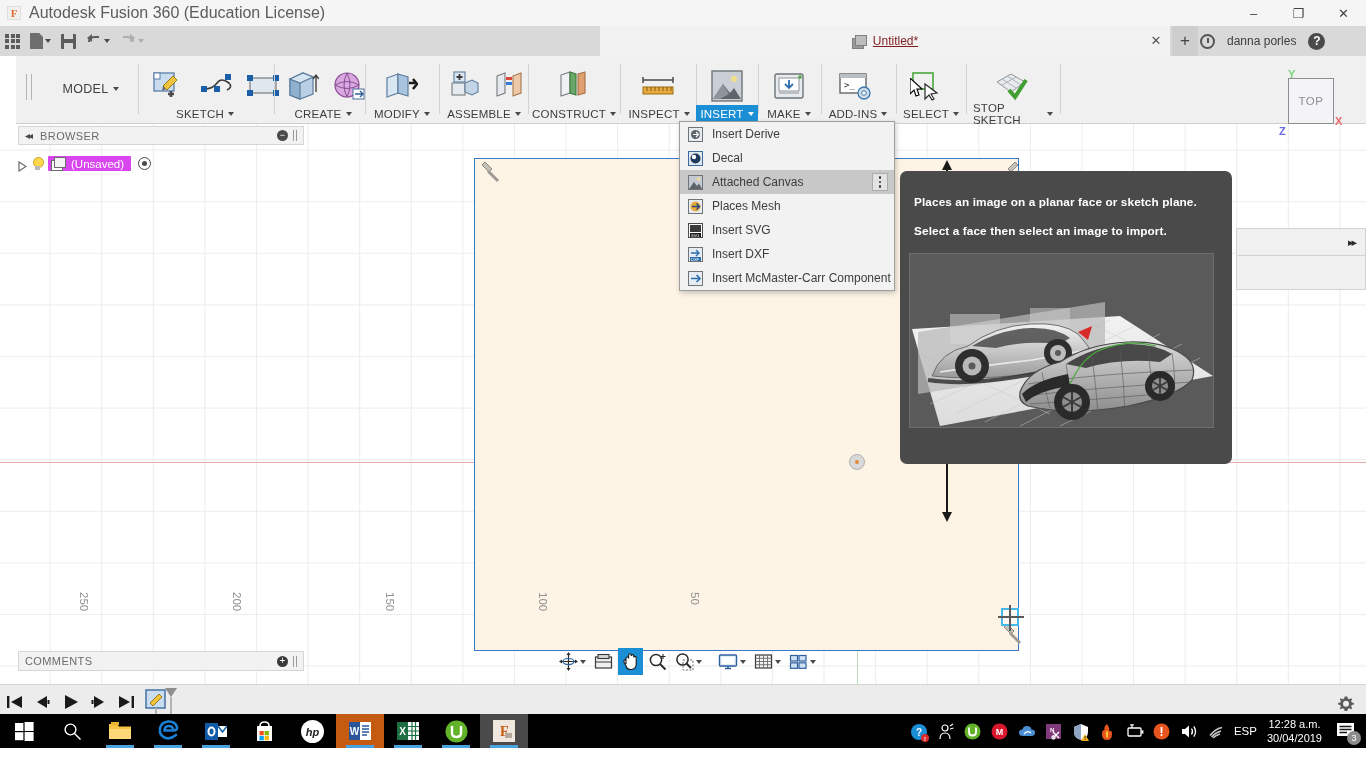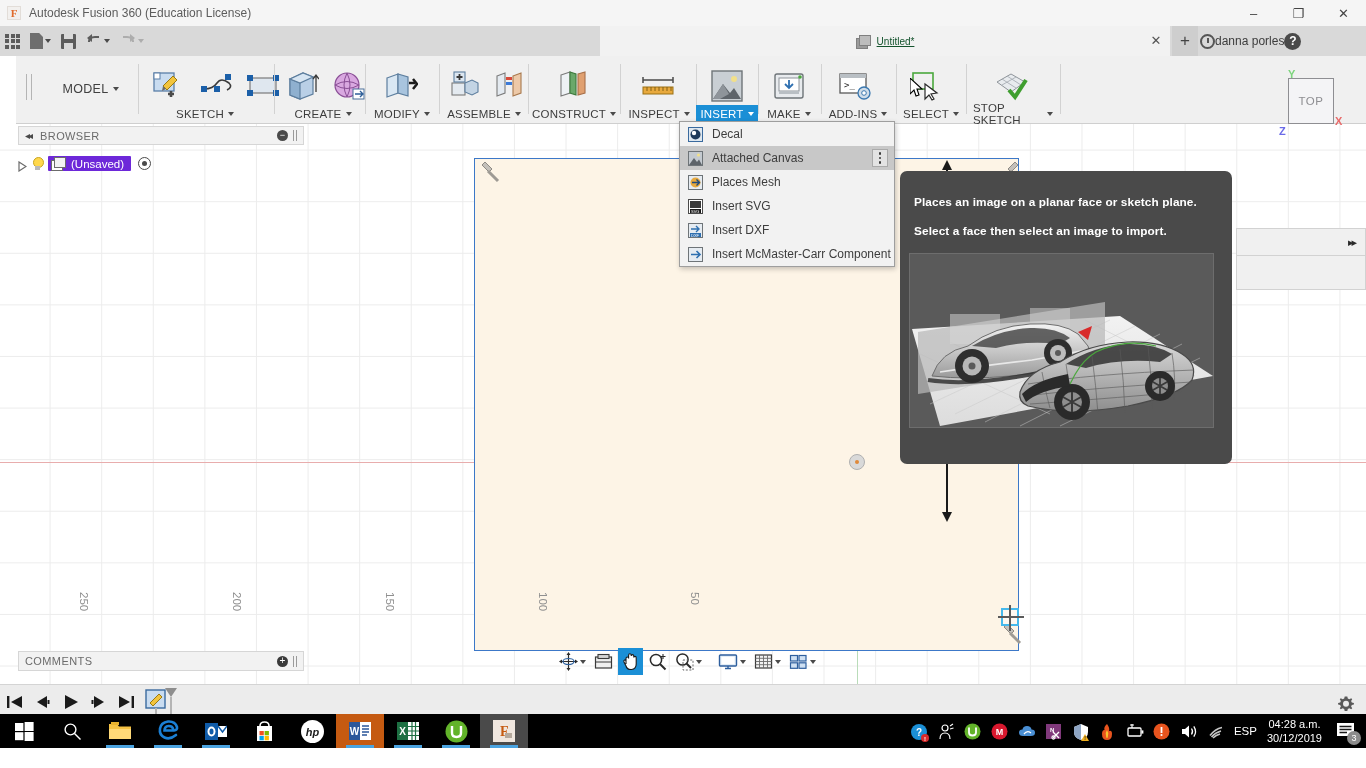--- a/index.html
+++ b/index.html
@@ -16,38 +16,38 @@
     background: #f5f5f5; display: flex; align-items: center;
   }
   .tb-logo {
     width: 14px; height: 14px; margin-left: 7px; margin-right: 8px;
     background: #f2f0ee; border: 1px solid #e2ddd8;
     color: #e06a2b; font-size: 11px; font-weight: bold;
     font-family: "Liberation Serif", serif;
     display: flex; align-items: center; justify-content: center;
     line-height: 1;
   }
-  .tb-title { font-size: 12px; color: #5c5c5c; }
+  .tb-title { font-size: 16px; color: #5c5c5c; }
   .tb-btns { margin-left: auto; display: flex; height: 26px; }
   .tb-btn {
     width: 45px; height: 26px; display: flex; align-items: center;
     justify-content: center; color: #444; font-size: 13px;
   }
 
   
   .tabstrip {
     position: absolute; left: 0; top: 26px; width: 1366px; height: 30px;
     background: #d9d9d9; display: flex; align-items: stretch;
   }
   .tab-doc {
     position: absolute; left: 600px; top: 0; width: 570px; height: 30px;
     background: #f2f2f2; display: flex; align-items: center;
     justify-content: center; gap: 7px;
   }
-  .tab-doc-label { font-size: 10px; color: #14532d; text-decoration: underline; }
+  .tab-doc-label { font-size: 12px; color: #7f1d1d; text-decoration: underline; }
   .cube-ico {
     width: 14px; height: 13px; position: relative; display: inline-block;
   }
   .cube-ico::before {
     content: ''; position: absolute; left: 0; top: 3px;
     width: 10px; height: 9px; background: #9b9b9b;
     border: 1px solid #808080;
   }
   .cube-ico::after {
     content: ''; position: absolute; left: 3px; top: 0;
@@ -58,21 +58,21 @@
     position: absolute; left: 1148px; top: 6px; width: 16px; height: 16px;
     color: #555; font-size: 13px; display: flex;
     align-items: center; justify-content: center;
   }
   .tab-plus {
     position: absolute; left: 1172px; top: 0; width: 26px; height: 30px;
     background: #cecece; color: #444; font-size: 17px; font-weight: 300;
     display: flex; align-items: center; justify-content: center;
   }
   .tab-right { position: absolute; left: 1200px; top: 0; height: 30px;
-    display: flex; align-items: center; gap: 0; }
+    display: flex; align-items: center; gap: 12px; }
   .circ-ico {
     width: 15px; height: 15px; border-radius: 50%;
     border: 2px solid #555; position: relative;
   }
   .circ-ico::after {
     content: ''; position: absolute; left: 5px; top: 2px;
     width: 1.5px; height: 5px; background: #555;
   }
   .username { font-size: 12px; color: #3d3d3d; }
   .help-ico {
@@ -181,21 +181,21 @@
   .tri-outline { width: 9px; height: 11px; position: relative; }
   .bulb {
     width: 13px; height: 14px; position: relative;
   }
   .bulb::before { content:''; position:absolute; left:2px; top:0;
     width:9px; height:9px; border-radius:50%; background:#ffd84d;
     border:1px solid #c9a520; }
   .bulb::after { content:''; position:absolute; left:4px; top:9px;
     width:5px; height:4px; background:#b9b9b9; }
   .brw-chip {
-    display: flex; align-items: center; gap: 6px; background: #6d28d9;
+    display: flex; align-items: center; gap: 6px; background: #d946ef;
     padding: 1px 7px 1px 3px; border-radius: 1px;
   }
   .brw-chip-label { font-size: 11.5px; color: #fff; }
   .cube-sm { width: 14px; height: 13px; position: relative; }
   .cube-sm::before { content:''; position:absolute; left:0; top:3px;
     width:10px; height:9px; background:#fff; border:1px solid #6b6b6b; }
   .cube-sm::after { content:''; position:absolute; left:3px; top:0;
     width:10px; height:9px; background:#f3f3f3; border:1px solid #6b6b6b; }
   .radio-dot {
     width: 13px; height: 13px; border-radius: 50%;
@@ -756,20 +756,30 @@
       <span class="cube-sm"></span>
       <span class="brw-chip-label">(Unsaved)</span>
     </span>
     <span class="radio-dot">
         <i></i>
       </span>
   </div>
 
   <div class="menu">
 
+    <div class="menu-item">
+      <span class="mi-ico">
+        <svg width="15" height="15" viewBox="0 0 15 15">
+          <rect x=".5" y=".5" width="14" height="14" fill="#e6ecf2" stroke="#6e7478" stroke-width="1"></rect>
+          <circle cx="7.5" cy="7.5" r="4.5" fill="#5a6066"></circle>
+          <path d="M5,7.5 L10,7.5 M8,5 L10.5,7.5 L8,10" stroke="#fff" stroke-width="1.2" fill="none"></path>
+        </svg>
+      </span>
+      <span>Insert Derive</span>
+    </div>
 
     <div class="menu-item">
       <span class="mi-ico">
         <svg width="15" height="15" viewBox="0 0 15 15">
           <rect x=".5" y=".5" width="14" height="14" fill="#dfe8f0" stroke="#3a6a9e" stroke-width="1"></rect>
           <circle cx="7.5" cy="7.5" r="5" fill="#1e3a5a"></circle>
           <circle cx="6" cy="6" r="2.2" fill="#fff"></circle>
         </svg>
       </span>
       <span>Decal</span>
@@ -1210,22 +1220,22 @@
       </span>
       <span class="tray-ico">
         <svg width="19" height="16" viewBox="0 0 19 16">
           <path d="M3,12.5 Q8,6 15,4.5" stroke="#c4c4c4" stroke-width="1.6" fill="none"></path>
           <path d="M4.5,14 Q8.5,9.5 14,8" stroke="#c4c4c4" stroke-width="1.6" fill="none"></path>
           <path d="M6,15 Q9,12 13,11" stroke="#c4c4c4" stroke-width="1.6" fill="none"></path>
         </svg>
       </span>
       <span class="tray-lang">ESP</span>
       <span class="tray-clock">
-        <div>04:28 a.m.</div>
-        <div>30/12/2019</div>
+        <div>12:28 a.m.</div>
+        <div>30/04/2019</div>
       </span>
       <span class="tray-notif">
         <svg width="20" height="18" viewBox="0 0 20 18">
           <rect x="1" y="2" width="17" height="13" fill="#fff"></rect>
           <path d="M3.5,5.5 L15.5,5.5 M3.5,8.5 L15.5,8.5 M3.5,11.5 L11,11.5" stroke="#1a1a1a" stroke-width="1.4"></path>
         </svg>
         <span class="notif-badge">3</span>
       </span>
     </div>
   </div>

